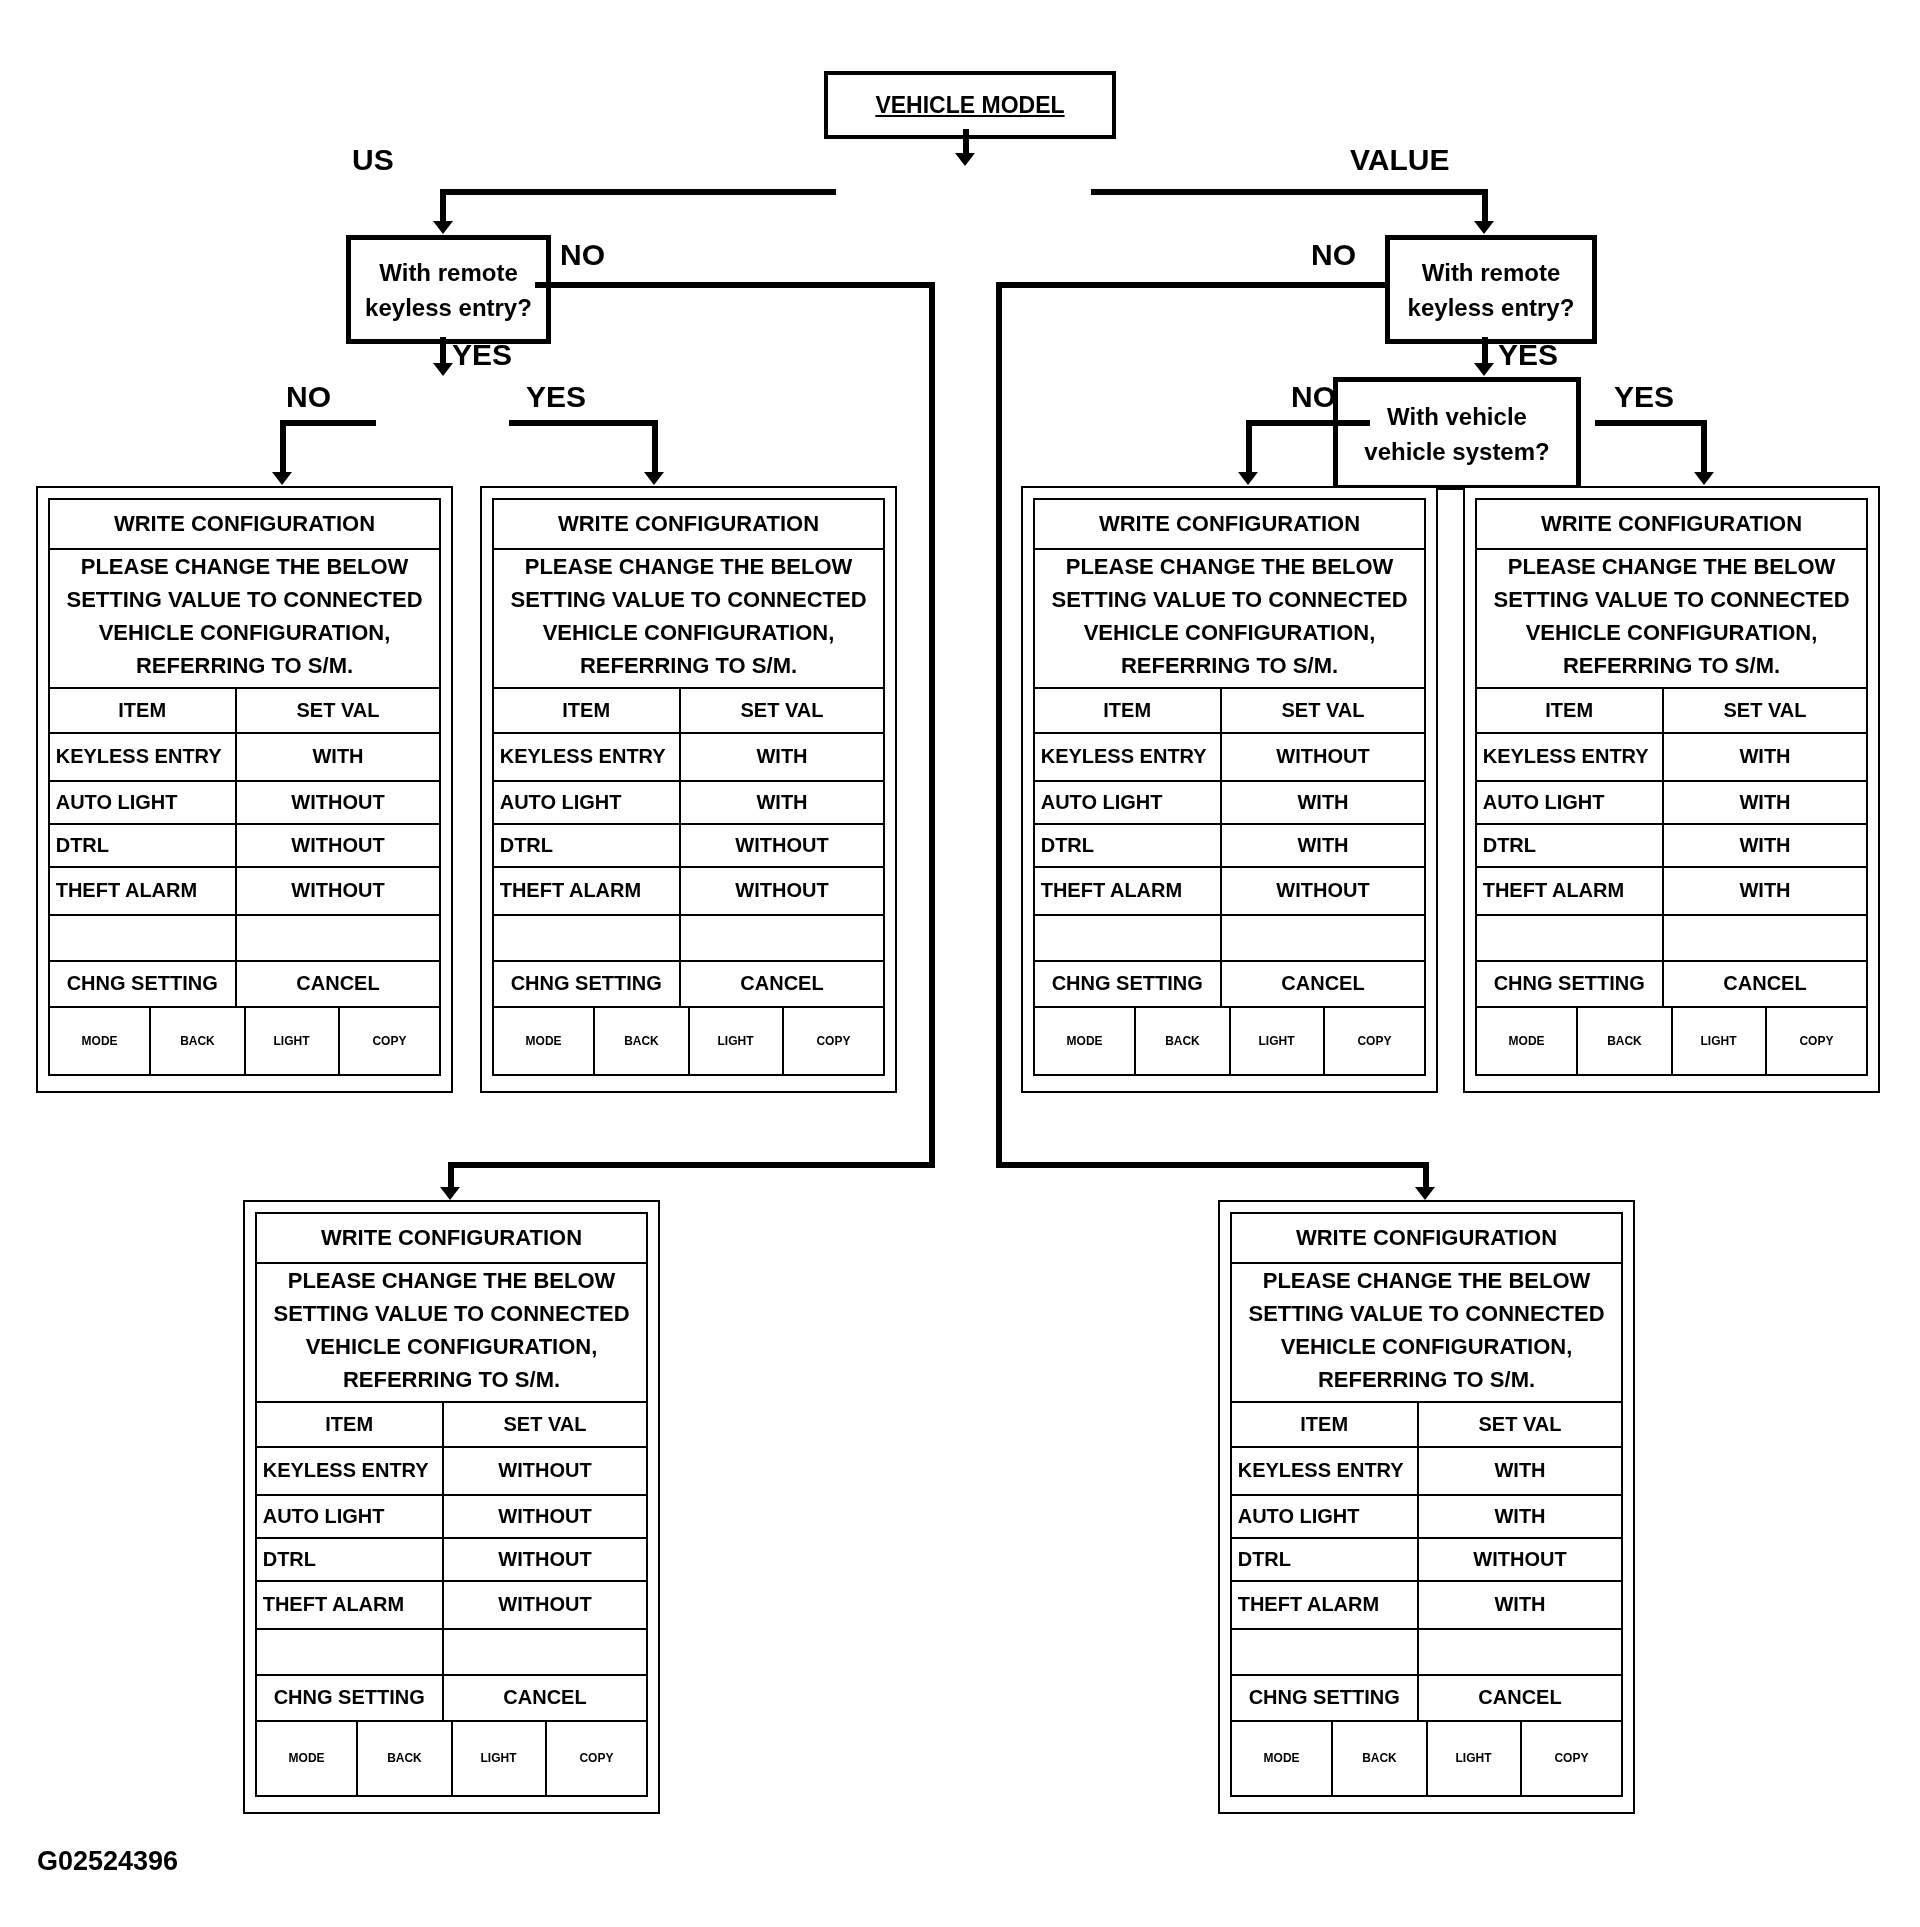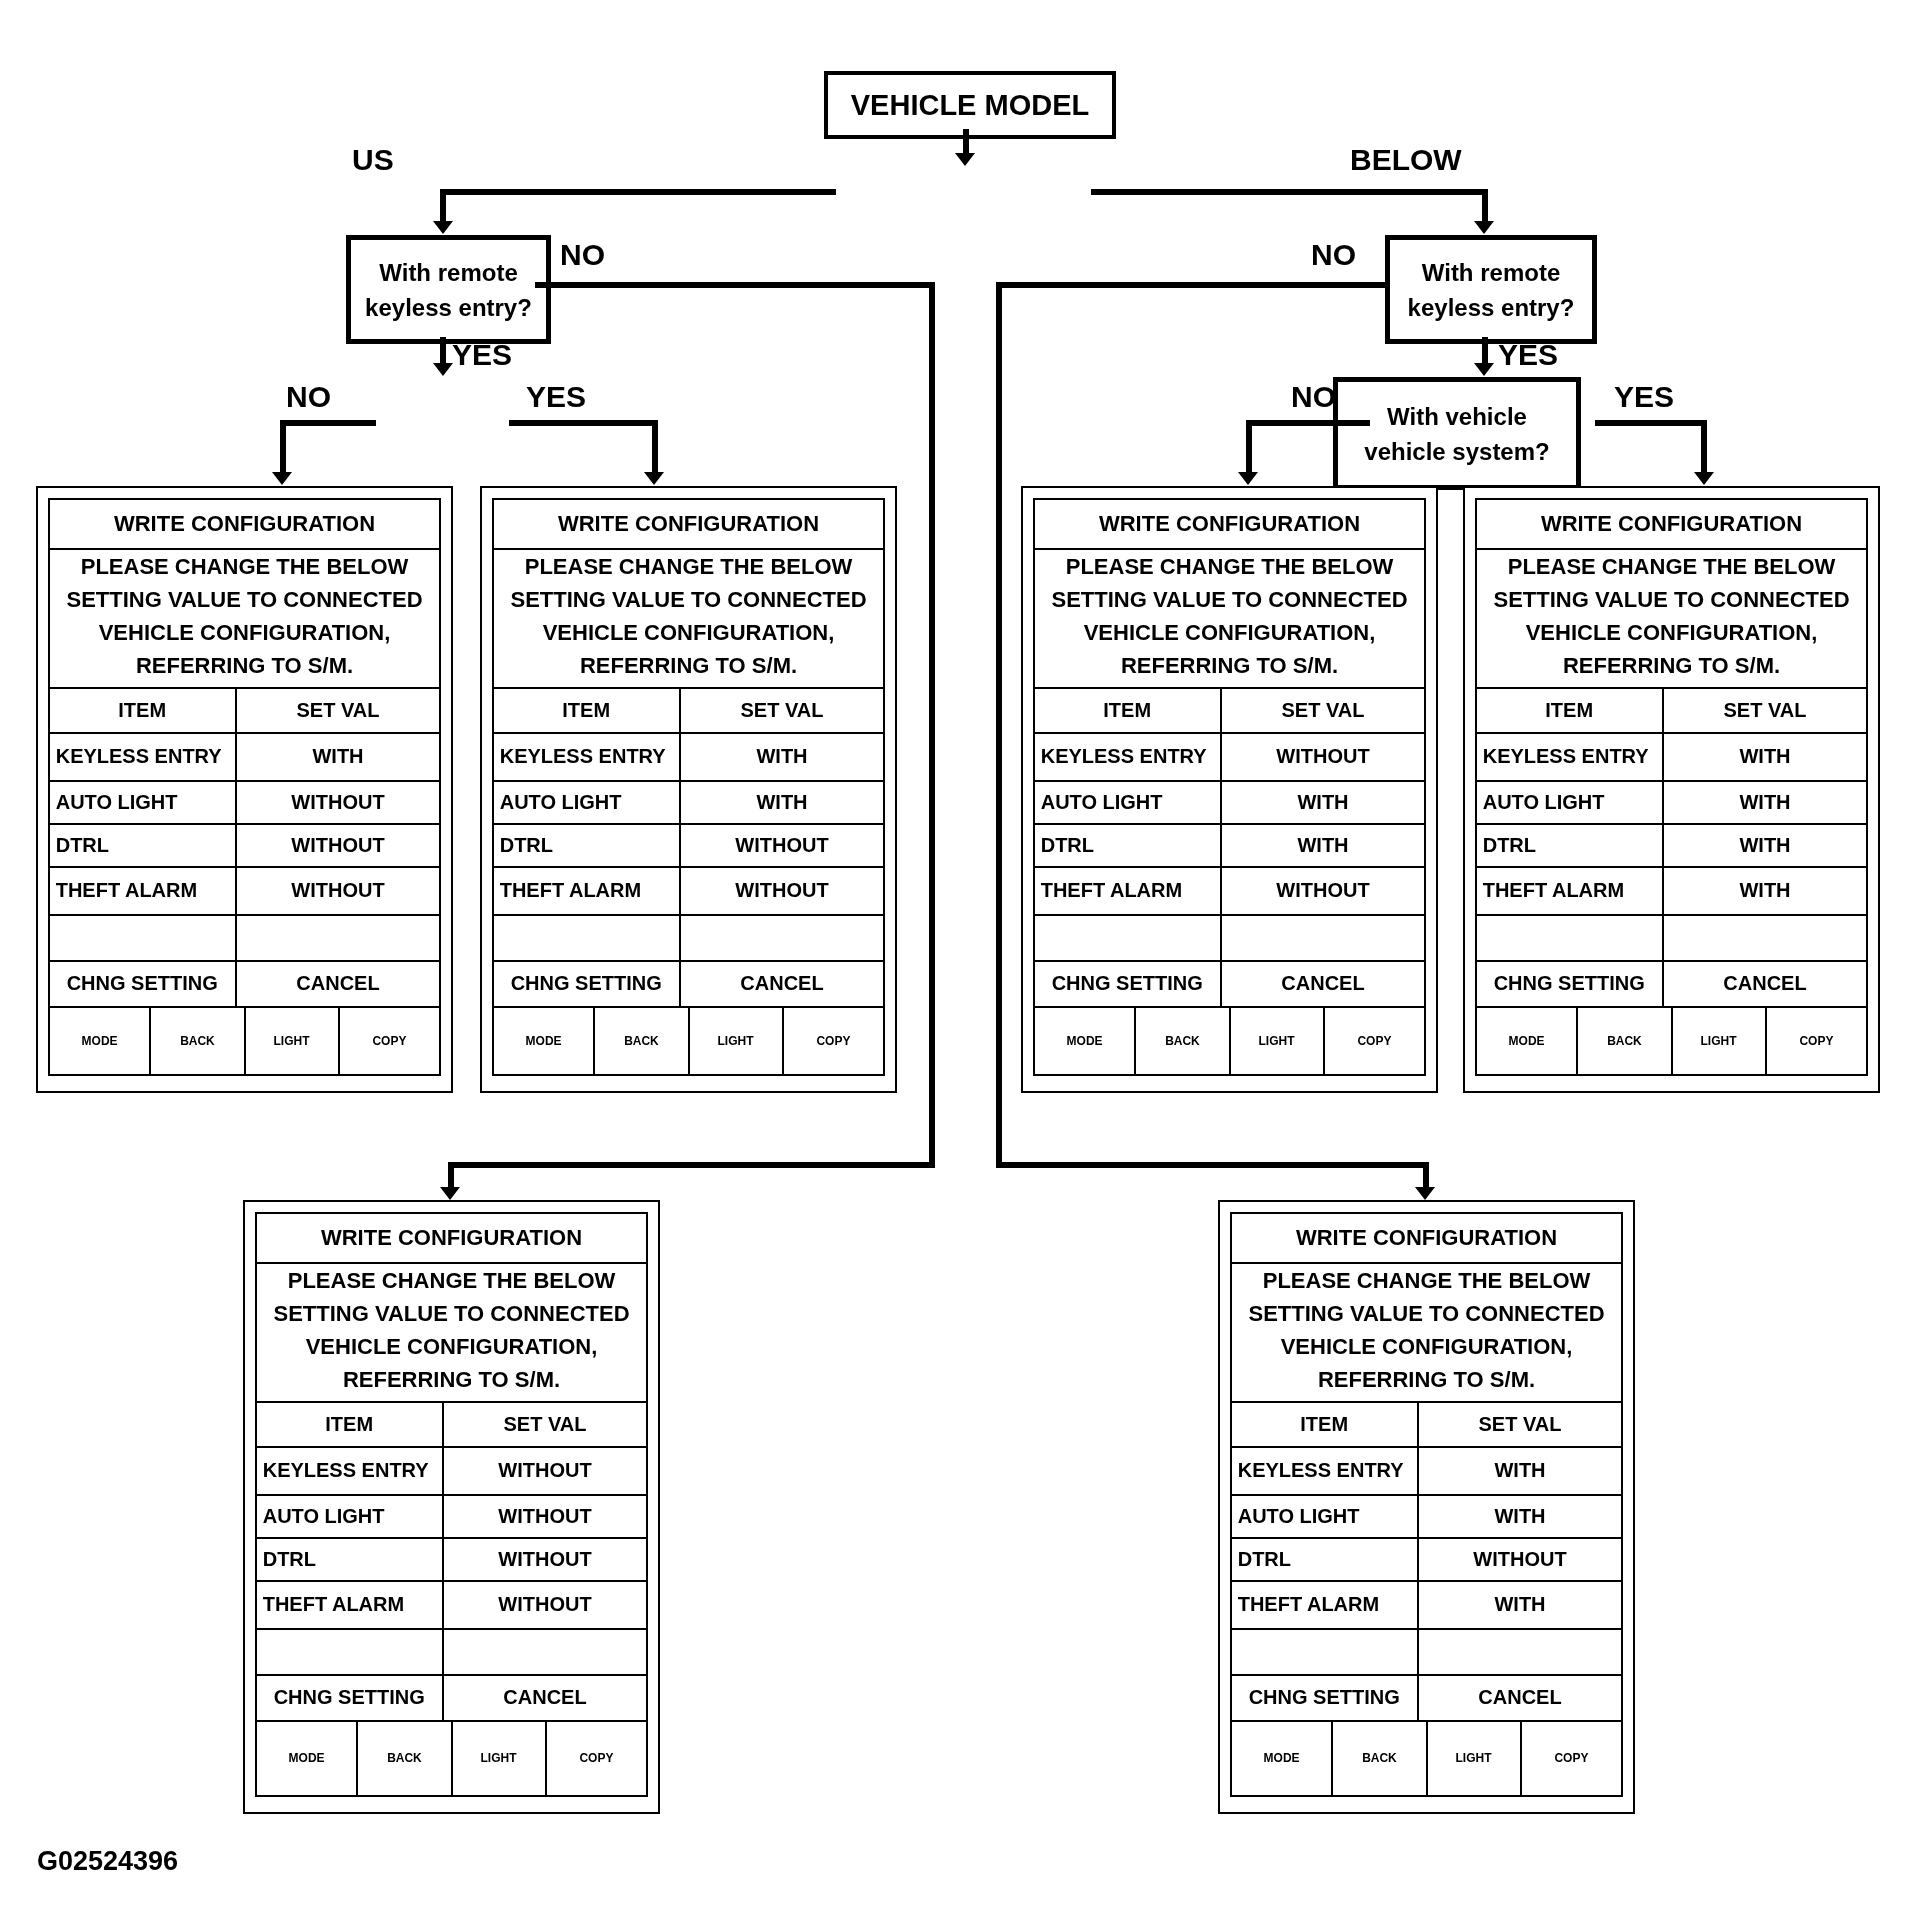--- a/index.html
+++ b/index.html
@@ -1,20 +1,20 @@
 <!DOCTYPE html>
 <html><head>
 <meta charset="utf-8">
 <style>
   html,body{margin:0;padding:0;background:#fff;}
   #canvas{position:relative;width:1920px;height:1927px;background:#fff;overflow:hidden;
           font-family:"Liberation Sans","DejaVu Sans",sans-serif;font-weight:700;color:#000;}
   
   .tbox{position:absolute;border:4.8px solid #000;background:#fff;display:flex;align-items:center;
-        justify-content:center;font-size:29px;white-space:nowrap;}
+        justify-content:center;font-size:23px;white-space:nowrap;text-decoration:underline;}
   
   .qbox{position:absolute;border:5.8px solid #000;background:#fff;display:flex;flex-direction:column;
         align-items:center;justify-content:center;text-align:center;font-size:24px;line-height:35px;white-space:nowrap;}
   
   .blabel{position:absolute;font-size:30px;white-space:nowrap;}
   
   .hl{position:absolute;height:5.8px;background:#000;}
   .vl{position:absolute;width:5.8px;background:#000;}
   .ah{position:absolute;width:0;height:0;border-left:10.6px solid transparent;
       border-right:10.6px solid transparent;border-top:13.5px solid #000;}
@@ -46,21 +46,21 @@
   <div class="tbox" style="left:824px;top:71px;width:284px;height:60px">VEHICLE MODEL</div>
 
   <div class="vl" style="left:963px;top:129px;height:27px"></div>
   <div class="ah" style="left:955px;top:153px"></div>
 
   <div class="blabel" style="left:352px;top:143px">US</div>
   <div class="hl" style="left:440px;top:189px;width:396px"></div>
   <div class="vl" style="left:440px;top:189px;height:36px"></div>
   <div class="ah" style="left:433px;top:221px"></div>
 
-  <div class="blabel" style="left:1350px;top:143px">BELOW</div>
+  <div class="blabel" style="left:1350px;top:143px">VALUE</div>
   <div class="hl" style="left:1091px;top:189px;width:397px"></div>
   <div class="vl" style="left:1482px;top:189px;height:36px"></div>
   <div class="ah" style="left:1474px;top:221px"></div>
 
   <div class="qbox" style="left:346px;top:235px;width:195px;height:99px">
     <div>With remote</div>
     <div>keyless entry?</div>
   </div>
   <div class="blabel" style="left:560px;top:238px">NO</div>
 

